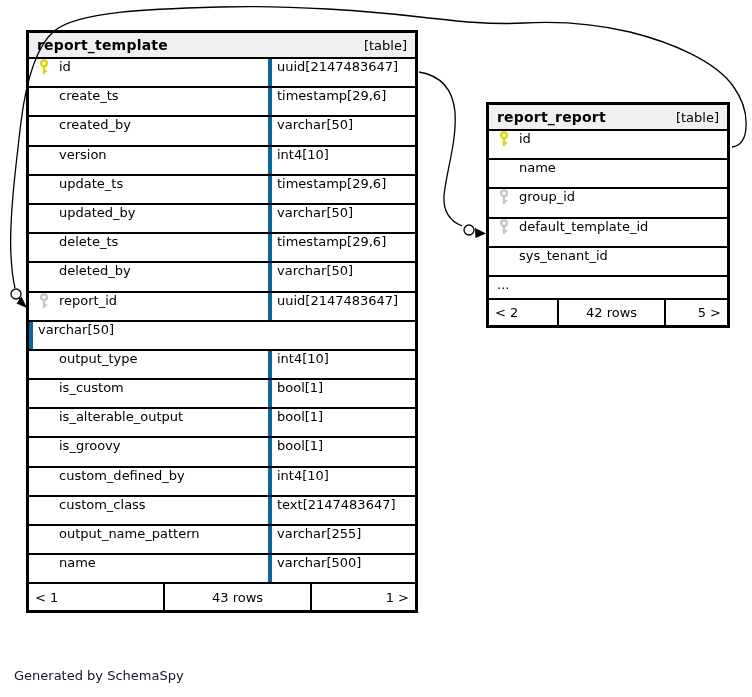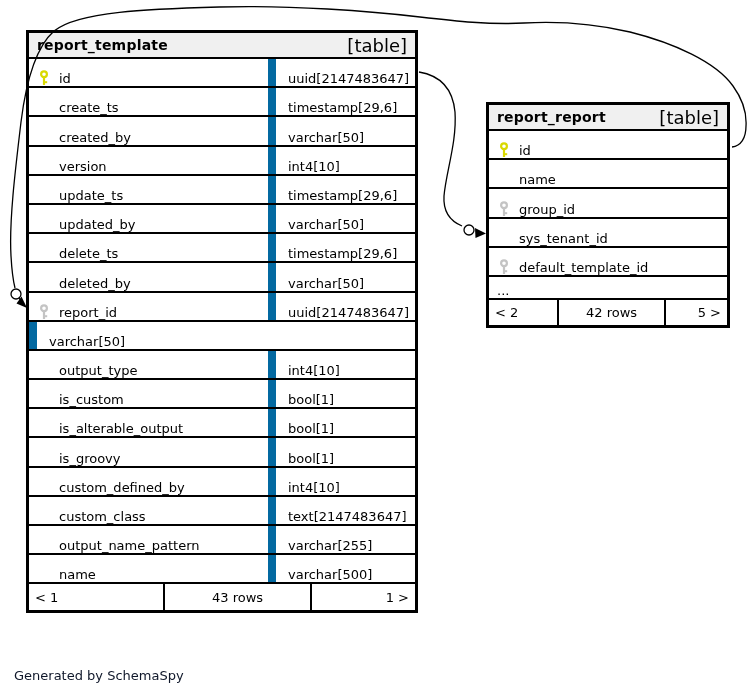--- a/index.html
+++ b/index.html
@@ -11,31 +11,31 @@
   .entity{
     position:absolute;background:#ffffff;border:3px solid #000;
     box-sizing:border-box;display:flex;flex-direction:column;
   }
   .entity-header{
     background:#f0f0f0;border-bottom:2px solid #000;
     display:flex;align-items:center;justify-content:space-between;
     padding:4px 8px;box-sizing:border-box;flex:0 0 auto;
   }
   .entity-title{font-weight:bold;font-size:14px;letter-spacing:0.2px;}
-  .entity-badge{font-size:18px;font-weight:normal;}
+  .entity-badge{font-size:13px;font-weight:normal;}
   .rows{display:flex;flex-direction:column;flex:0 0 auto;}
   .row{
     display:flex;align-items:stretch;border-bottom:2px solid #000;
     box-sizing:border-box;background:#fff;
   }
-  .cell{display:flex;align-items:flex-end;font-size:13px;box-sizing:border-box;overflow:hidden;white-space:nowrap;}
+  .cell{display:flex;align-items:flex-start;font-size:13px;box-sizing:border-box;overflow:hidden;white-space:nowrap;}
   .cell-name{padding-left:10px;}
   .keyslot{width:20px;display:inline-flex;align-items:center;justify-content:flex-start;flex:0 0 20px;}
   .keyslot.empty{visibility:hidden;}
-  .cell-type{border-left:8px solid #0369a1;padding-left:12px;flex:1;}
+  .cell-type{border-left:4px solid #0369a1;padding-left:5px;flex:1;}
   .t1 .row{height:29.2px;}
   .t1 .cell-name{width:239px;flex:0 0 239px;}
   .t2 .row{height:29.2px;}
   .t2 .row.dots{height:23px;}
   .t2 .cell-name{flex:1;}
   .row.dots .cell-name{padding-left:8px;}
   .entity-footer{
     display:flex;align-items:stretch;flex:1 1 auto;box-sizing:border-box;
   }
   .fcell{display:flex;align-items:center;font-size:13px;box-sizing:border-box;}
@@ -287,34 +287,34 @@
               <circle cx="5" cy="4.2" r="2.9" fill="none" stroke="#c4c4c4" stroke-width="2.2"></circle>
               <line x1="5" y1="7" x2="5" y2="15" stroke="#c4c4c4" stroke-width="2.2"></line>
               <line x1="5" y1="12.2" x2="8.2" y2="12.2" stroke="#c4c4c4" stroke-width="2"></line>
             </svg>
           </span>
           <span>group_id</span>
         </div>
       </div>
       <div class="row">
         <div class="cell cell-name">
-          <span class="keyslot empty"></span>
-          <span>sys_tenant_id</span>
-        </div>
-      </div>
-      <div class="row">
-        <div class="cell cell-name">
           <span class="keyslot">
             <svg width="11" height="16" viewBox="0 0 11 16">
               <circle cx="5" cy="4.2" r="2.9" fill="none" stroke="#c4c4c4" stroke-width="2.2"></circle>
               <line x1="5" y1="7" x2="5" y2="15" stroke="#c4c4c4" stroke-width="2.2"></line>
               <line x1="5" y1="12.2" x2="8.2" y2="12.2" stroke="#c4c4c4" stroke-width="2"></line>
             </svg>
           </span>
           <span>default_template_id</span>
+        </div>
+      </div>
+      <div class="row">
+        <div class="cell cell-name">
+          <span class="keyslot empty"></span>
+          <span>sys_tenant_id</span>
         </div>
       </div>
       <div class="row dots">
         <div class="cell cell-name">
           <span>...</span>
         </div>
       </div>
     </div>
   <div class="entity-footer">
     <div class="fcell prev">&lt; 2</div>

